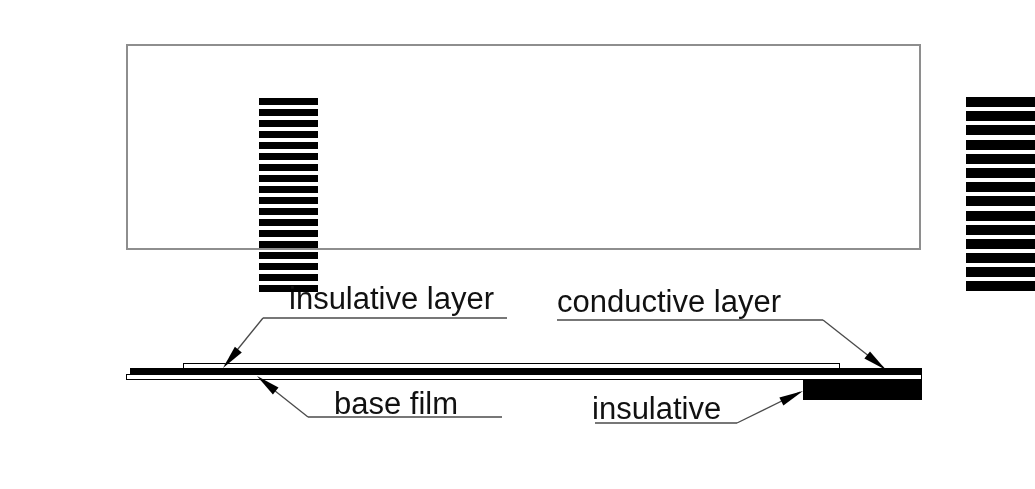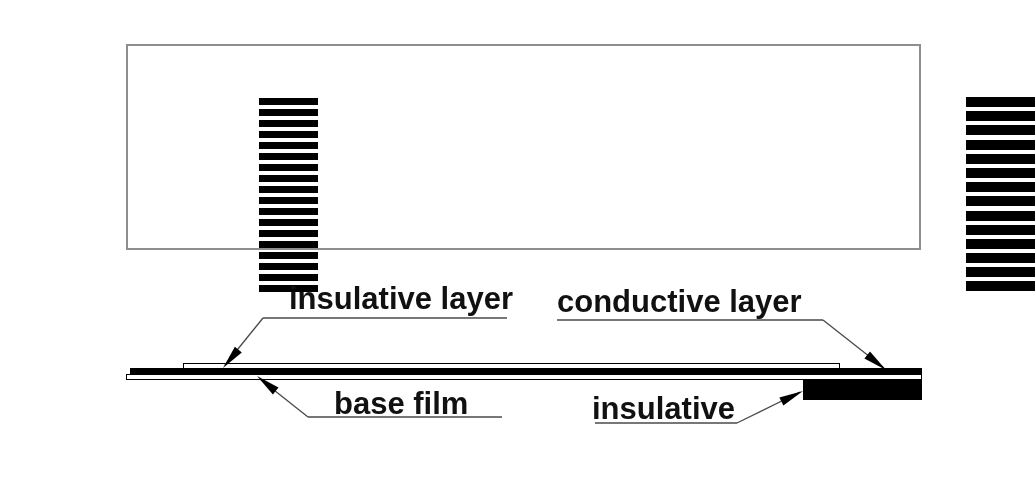--- a/index.html
+++ b/index.html
@@ -2,21 +2,20 @@
 <html><head>
 <meta charset="utf-8">
 <style>
   html,body{margin:0;padding:0;background:#ffffff;}
   #canvas{
     position:relative;
     width:1035px;height:489px;
     background:#ffffff;
     overflow:hidden;
     font-family:"Liberation Sans", sans-serif;
-    font-weight:bold;
   }
   
   .topview{
     position:absolute;left:126px;top:44px;width:795px;height:206px;
     border:2px solid #8e8e8e;background:#ffffff;box-sizing:border-box;
   }
   .stripe-col{position:absolute;}
   .stripe-col-left{left:131px;top:52px;width:59px;}
   .stripe-col-right{left:838px;top:51px;width:81px;}
   .stripe{background:#000000;}

